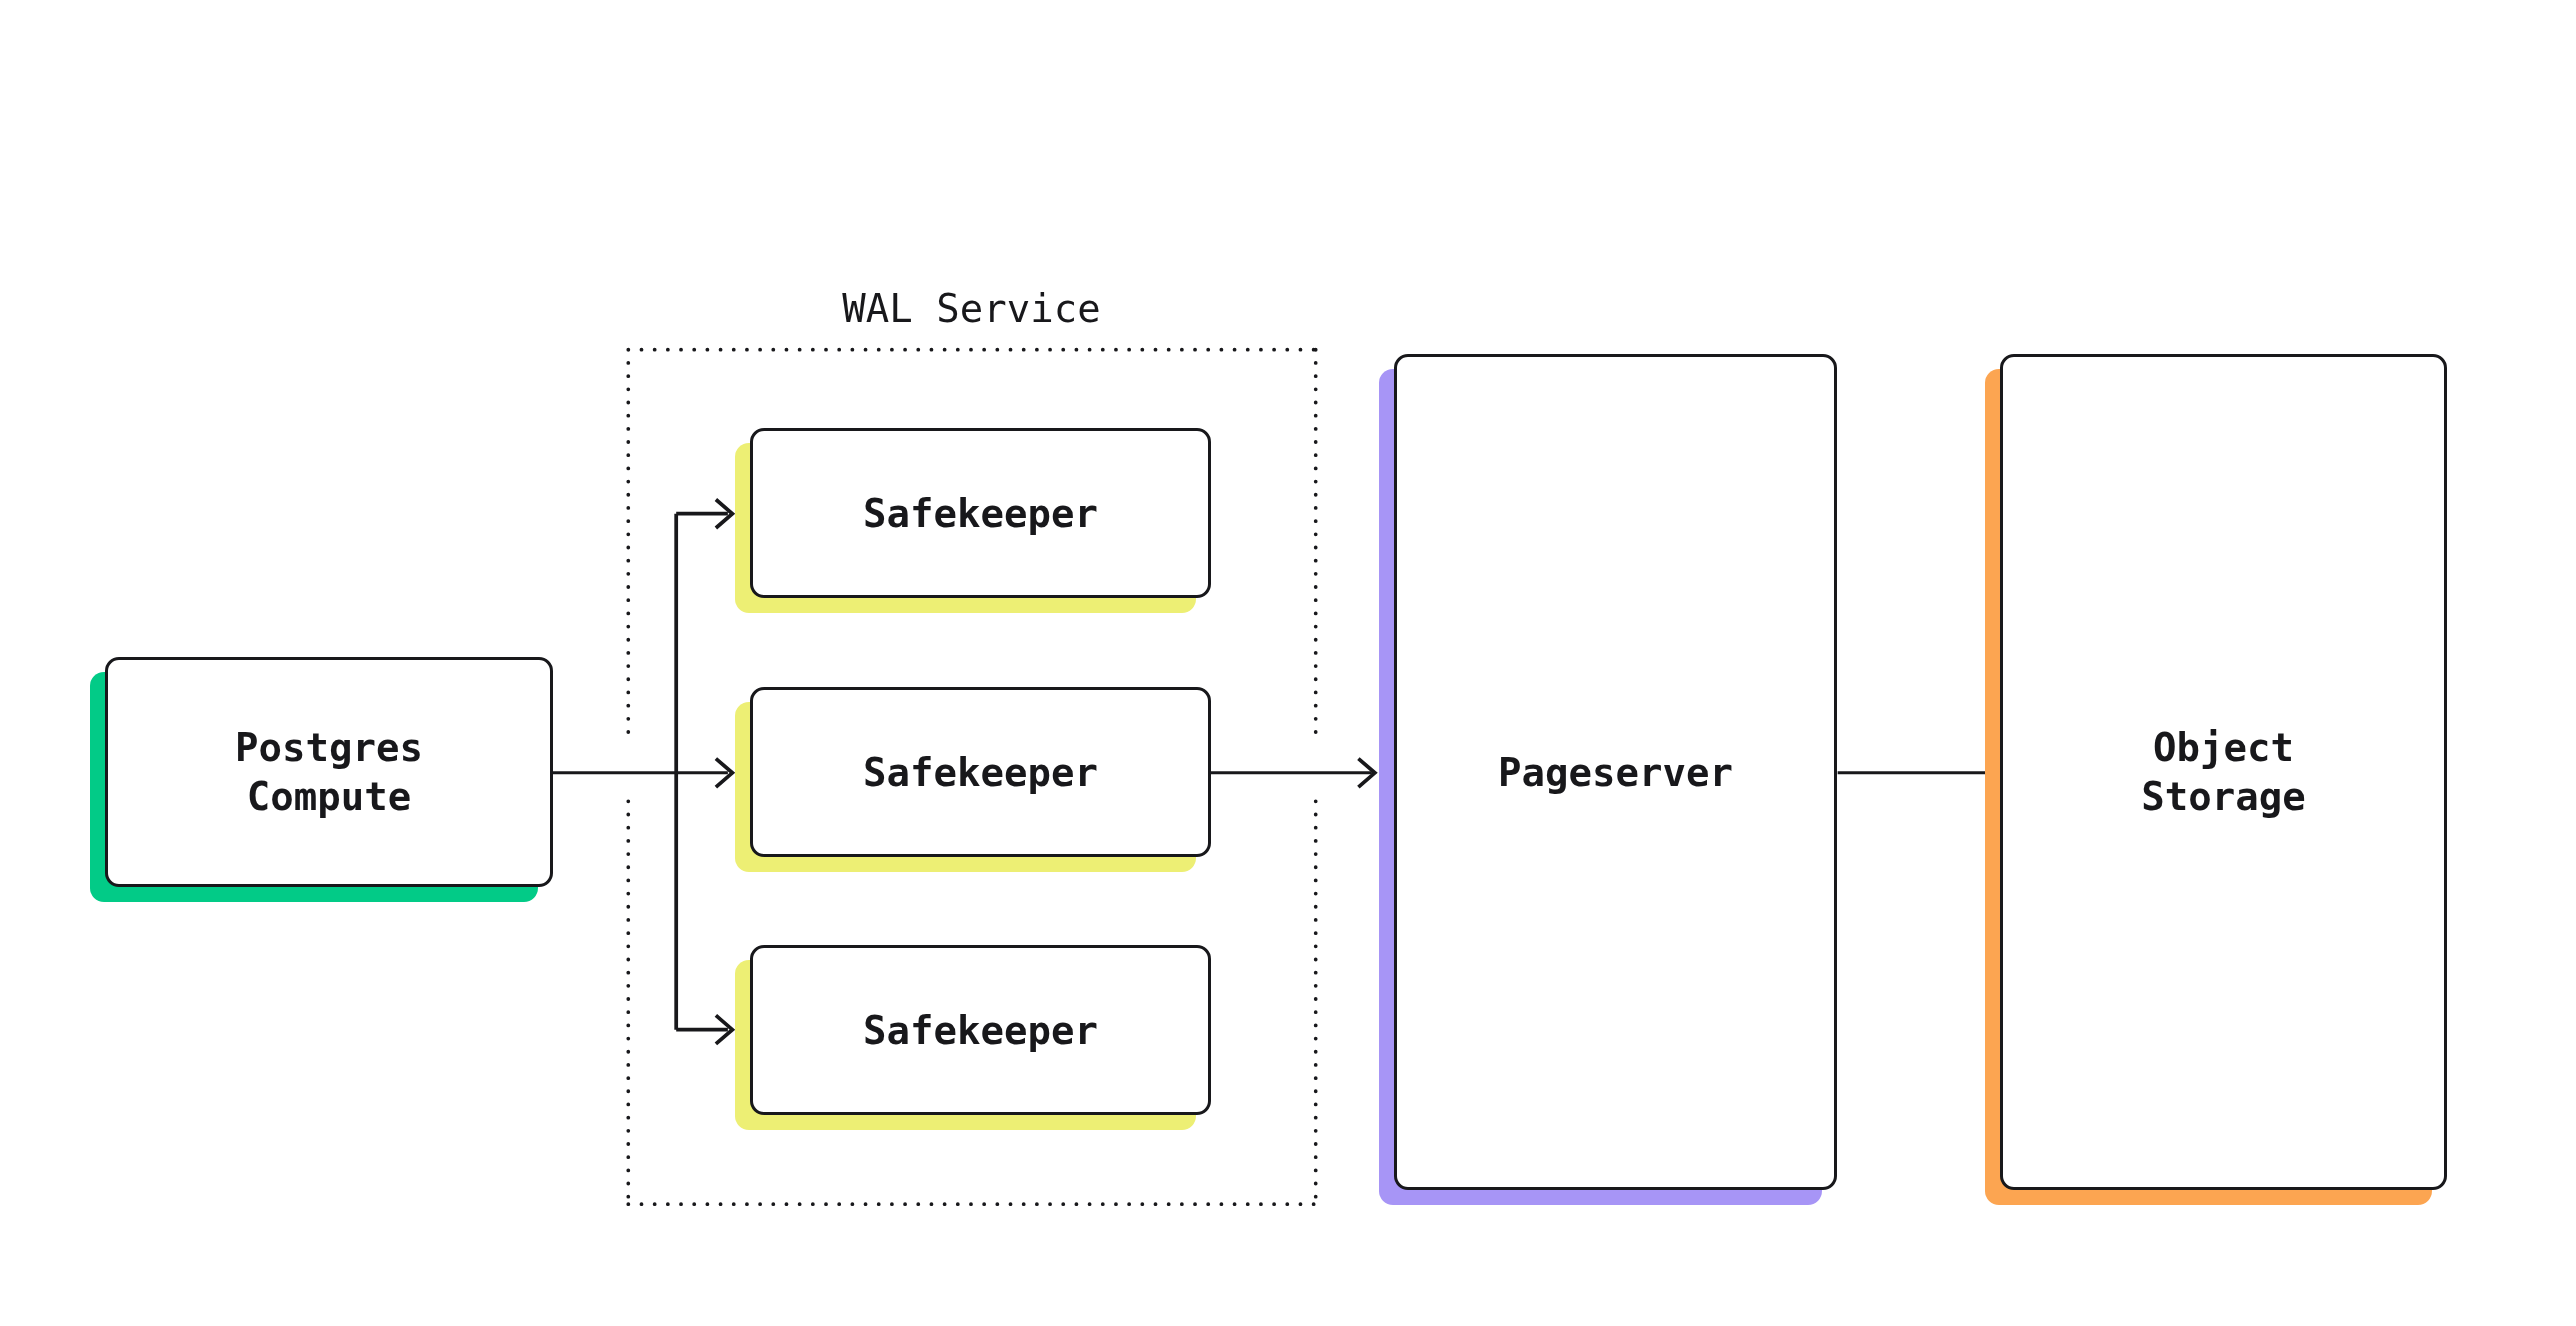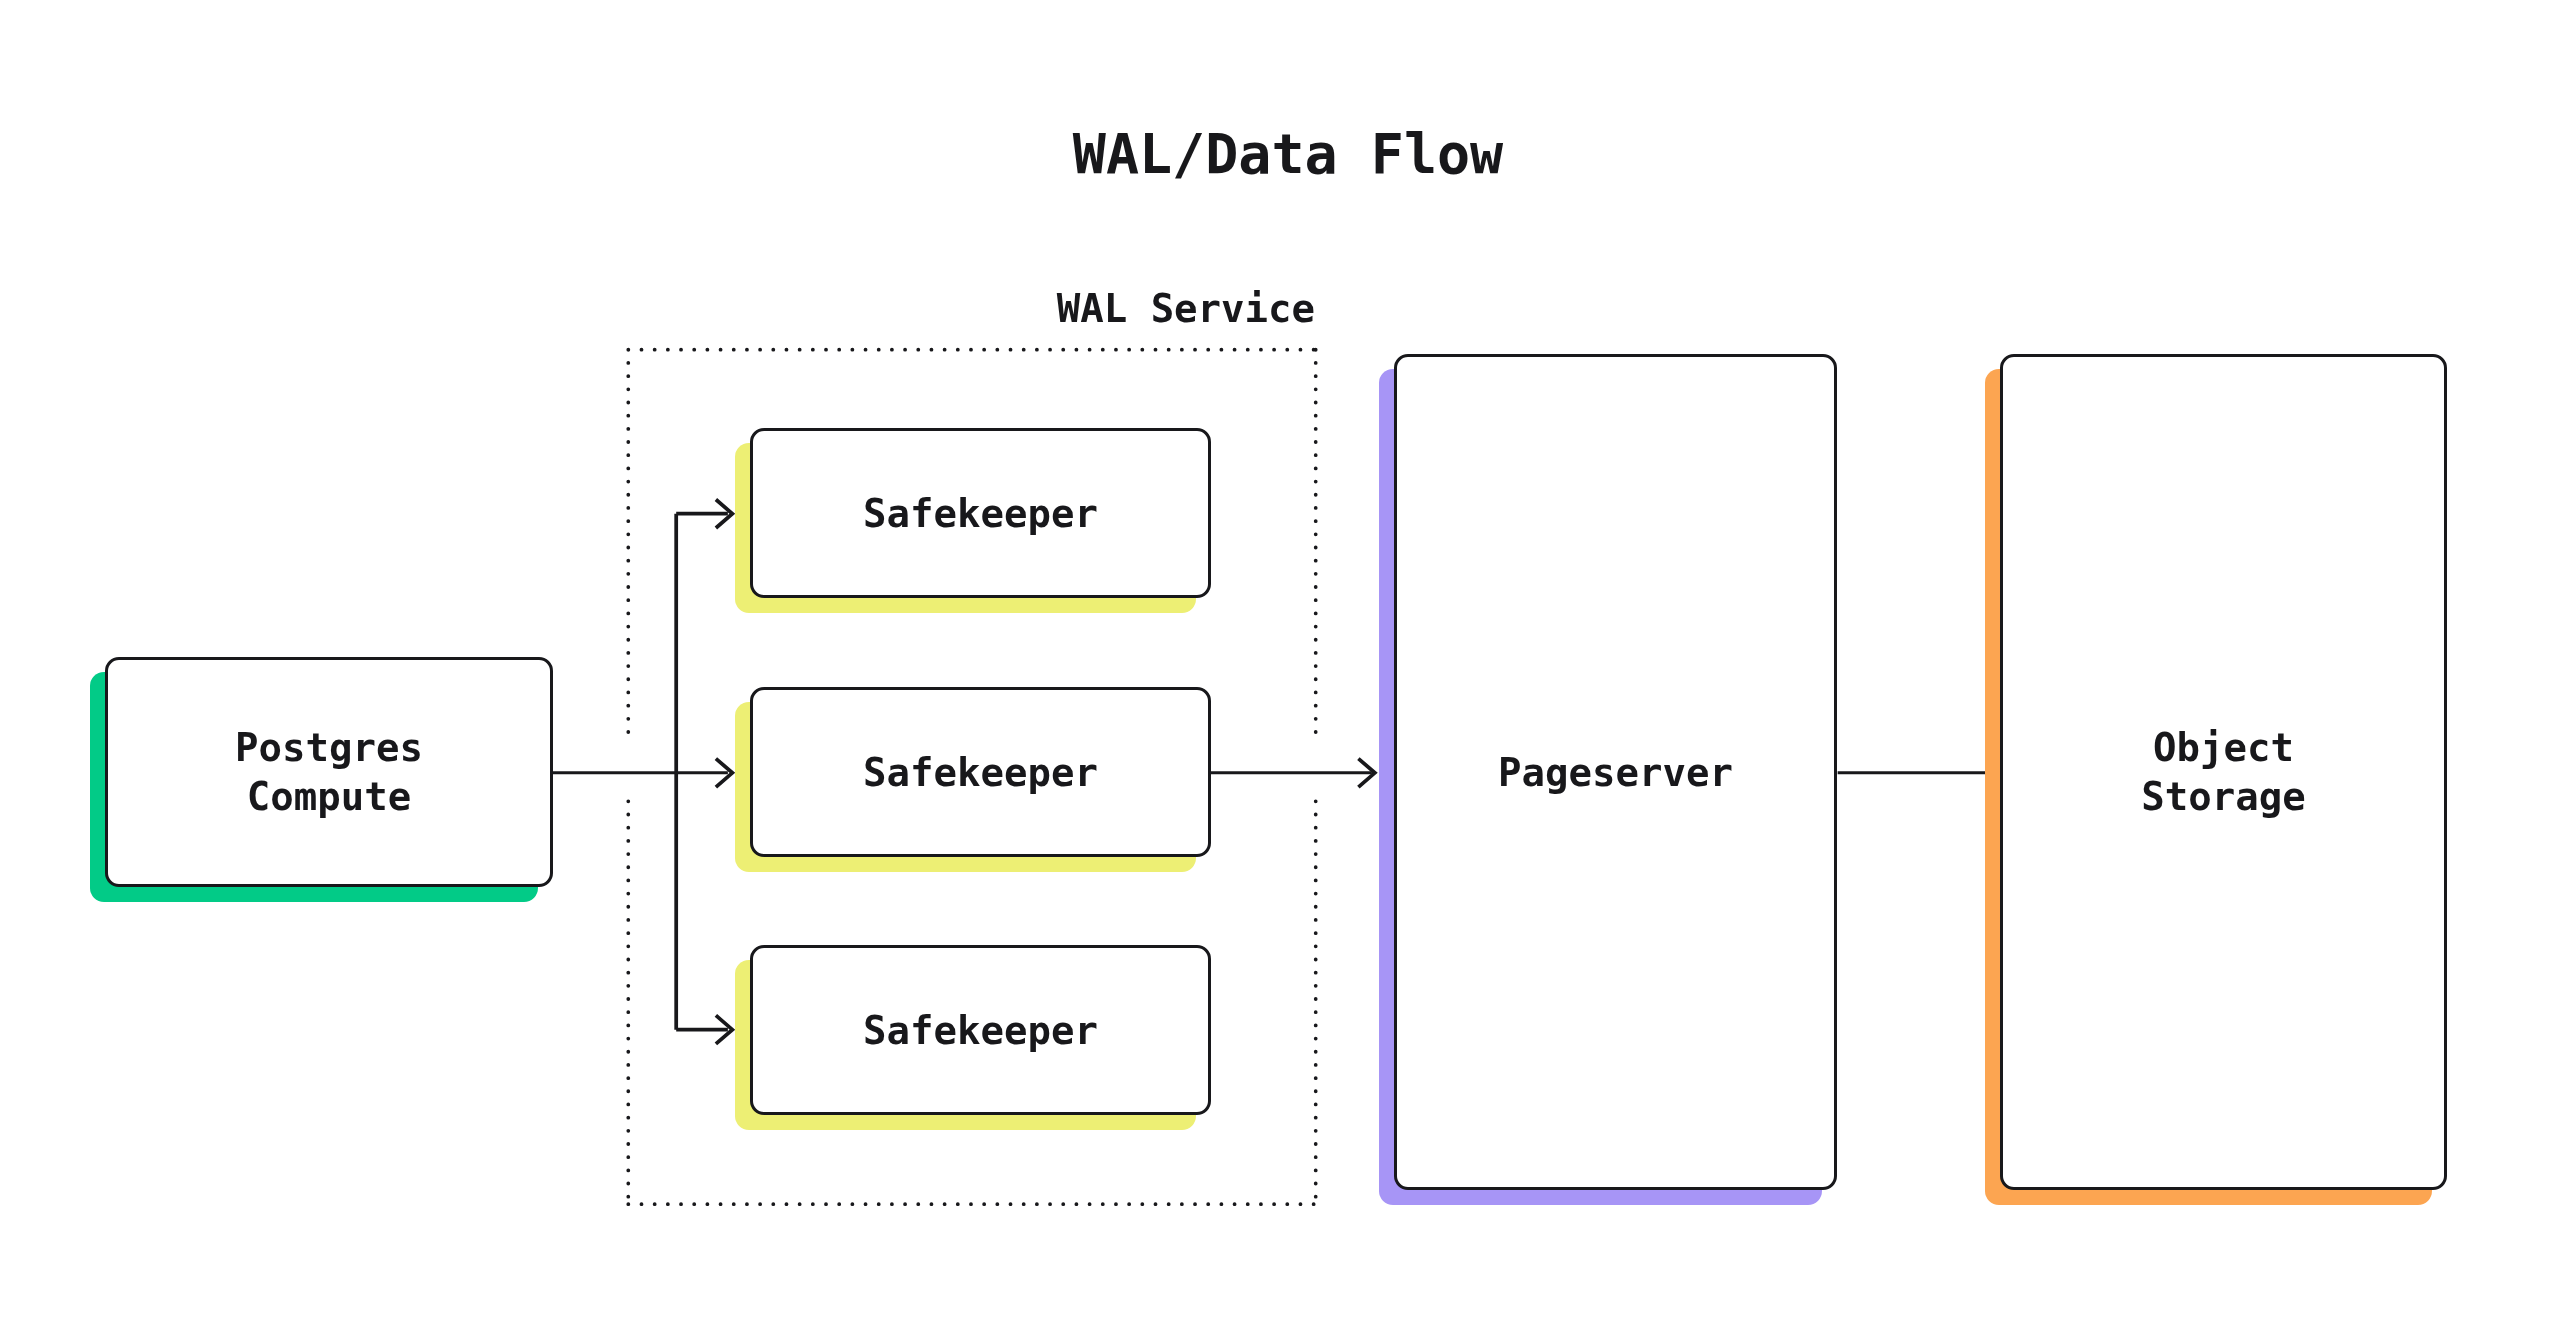--- a/index.html
+++ b/index.html
@@ -18,23 +18,23 @@
     left: 0; right: 0; top: 117px;
     text-align: center;
     font-size: 55px;
     font-weight: 700;
     line-height: 75px;
     letter-spacing: 0;
   }
   .wal-label {
     position: absolute;
     left: 628px; width: 687px; top: 286px;
-    text-align: right;
+    text-align: center;
     font-size: 39px;
-    font-weight: 700;
+    font-weight: 400;
     line-height: 45px;
   }
   .wires {
     position: absolute;
     left: 0; top: 0;
     width: 2576px; height: 1327px;
   }
   .wires path { stroke: var(--ink, #18181b); fill: none; }
   .dots {
     stroke-width: 5;
@@ -64,21 +64,20 @@
   .node-sk2        { left: 750px; top: 687px;  width: 461px; height: 170px; }
   .node-sk3        { left: 750px; top: 945px; width: 461px; height: 170px; }
   .node-pageserver { left: 1394px; top: 354px;  width: 443px; height: 836px; }
   .node-objstore   { left: 2000px; top: 354px;  width: 447px; height: 836px; }
 </style>
 </head>
 <body>
 
 <div class="canvas" style="--ink: #18181b; --bg: #ffffff;">
 
-  <div class="title">WAL/Data Flow</div>
 
   <div class="wal-label">WAL Service</div>
 
   <svg class="wires" viewBox="0 0 3440 1772" xmlns="http://www.w3.org/2000/svg" aria-hidden="true">
 
     <path class="dots" d="M839 467 H1757
              M839 1608 H1757
              M839 467 V995
              M839 1070 V1608
              M1757 467 V995

